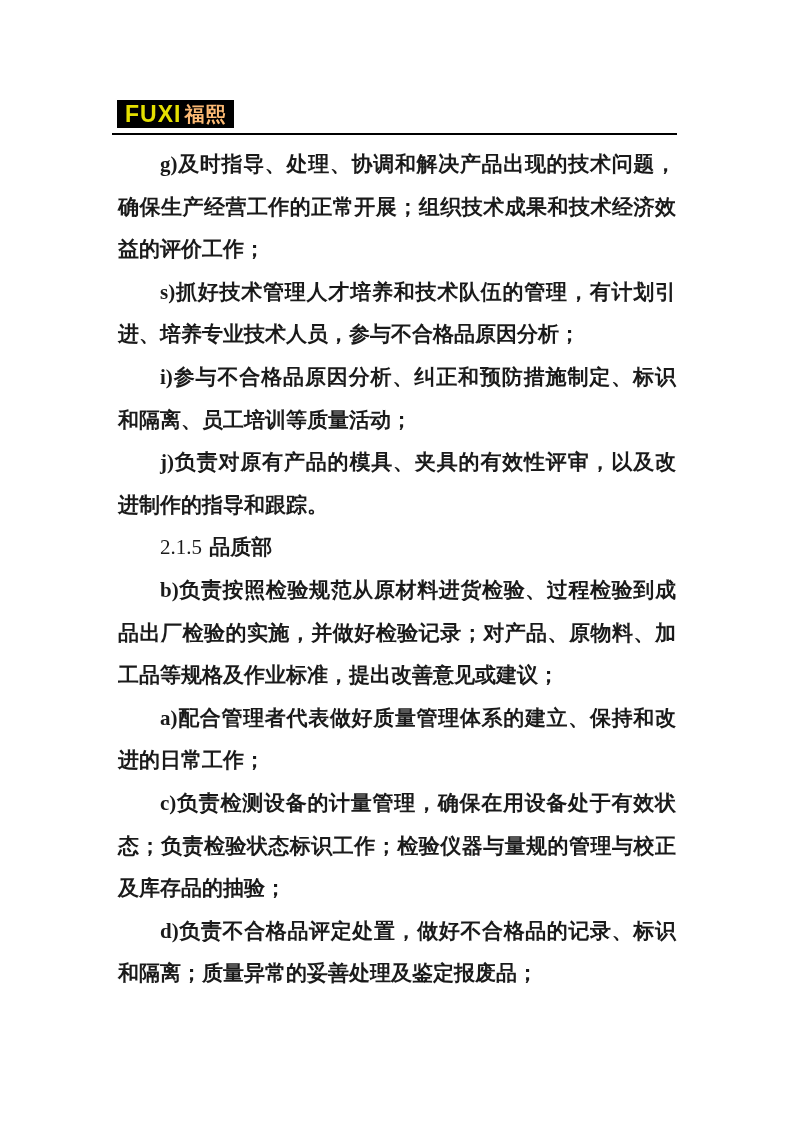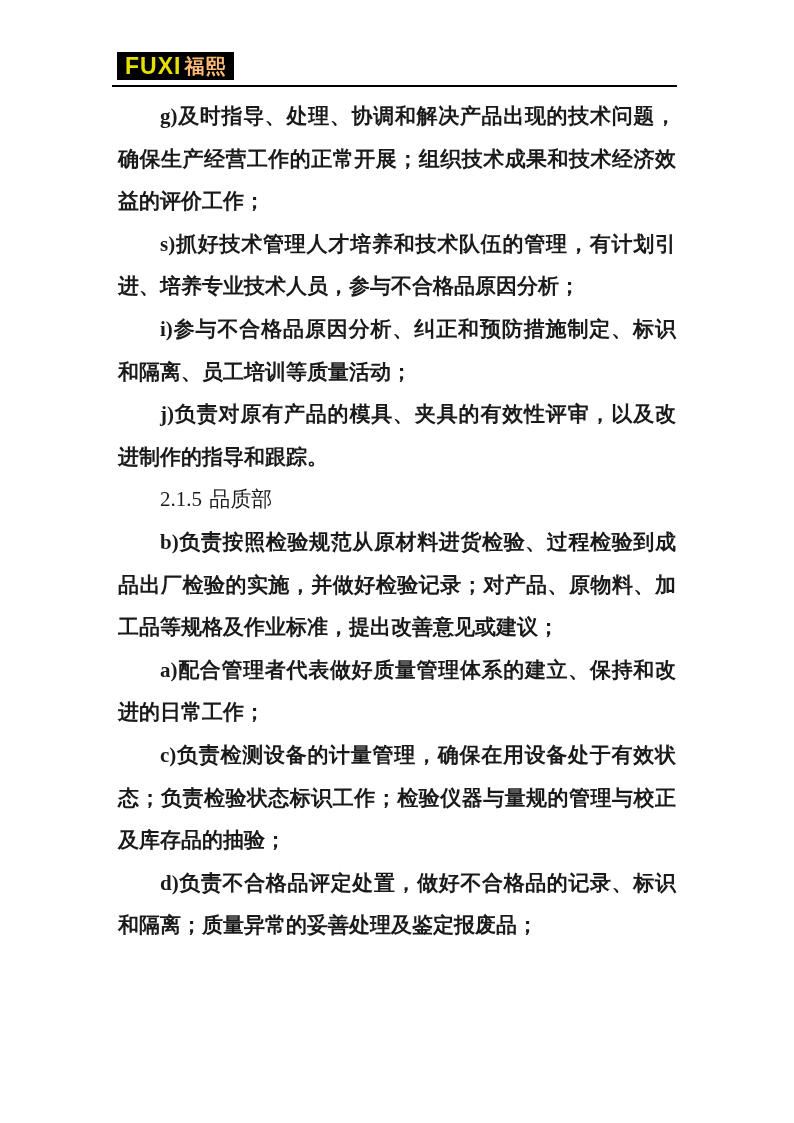--- a/index.html
+++ b/index.html
@@ -8,20 +8,21 @@
     background: #ffffff;
   }
   .page {
     position: relative;
     width: 794px;
     height: 938px;
     background: #ffffff;
     overflow: hidden;
     font-family: "Liberation Serif", "DejaVu Serif", serif;
     color: #1a1a1a;
+    margin-top: 48px;
   }
   .page-header {
     padding: 52px 117px 0 117px;
   }
   .logo-box {
     display: inline-flex;
     align-items: center;
     justify-content: center;
     background: #000000;
     height: 28px;
@@ -67,21 +68,21 @@
     margin: 0;
     text-indent: 2em;
     font-size: 21px;
     line-height: 42.6px;
     font-weight: normal;
   }
   .heading-number {
     font-weight: 400;
   }
   .heading-title {
-    font-weight: 400;
+    font-weight: 700;
     margin-left: 0.35em;
   }
 </style>
 </head>
 <body>
 
 <div class="page">
 
   <header class="page-header">
     <div class="logo-box">

